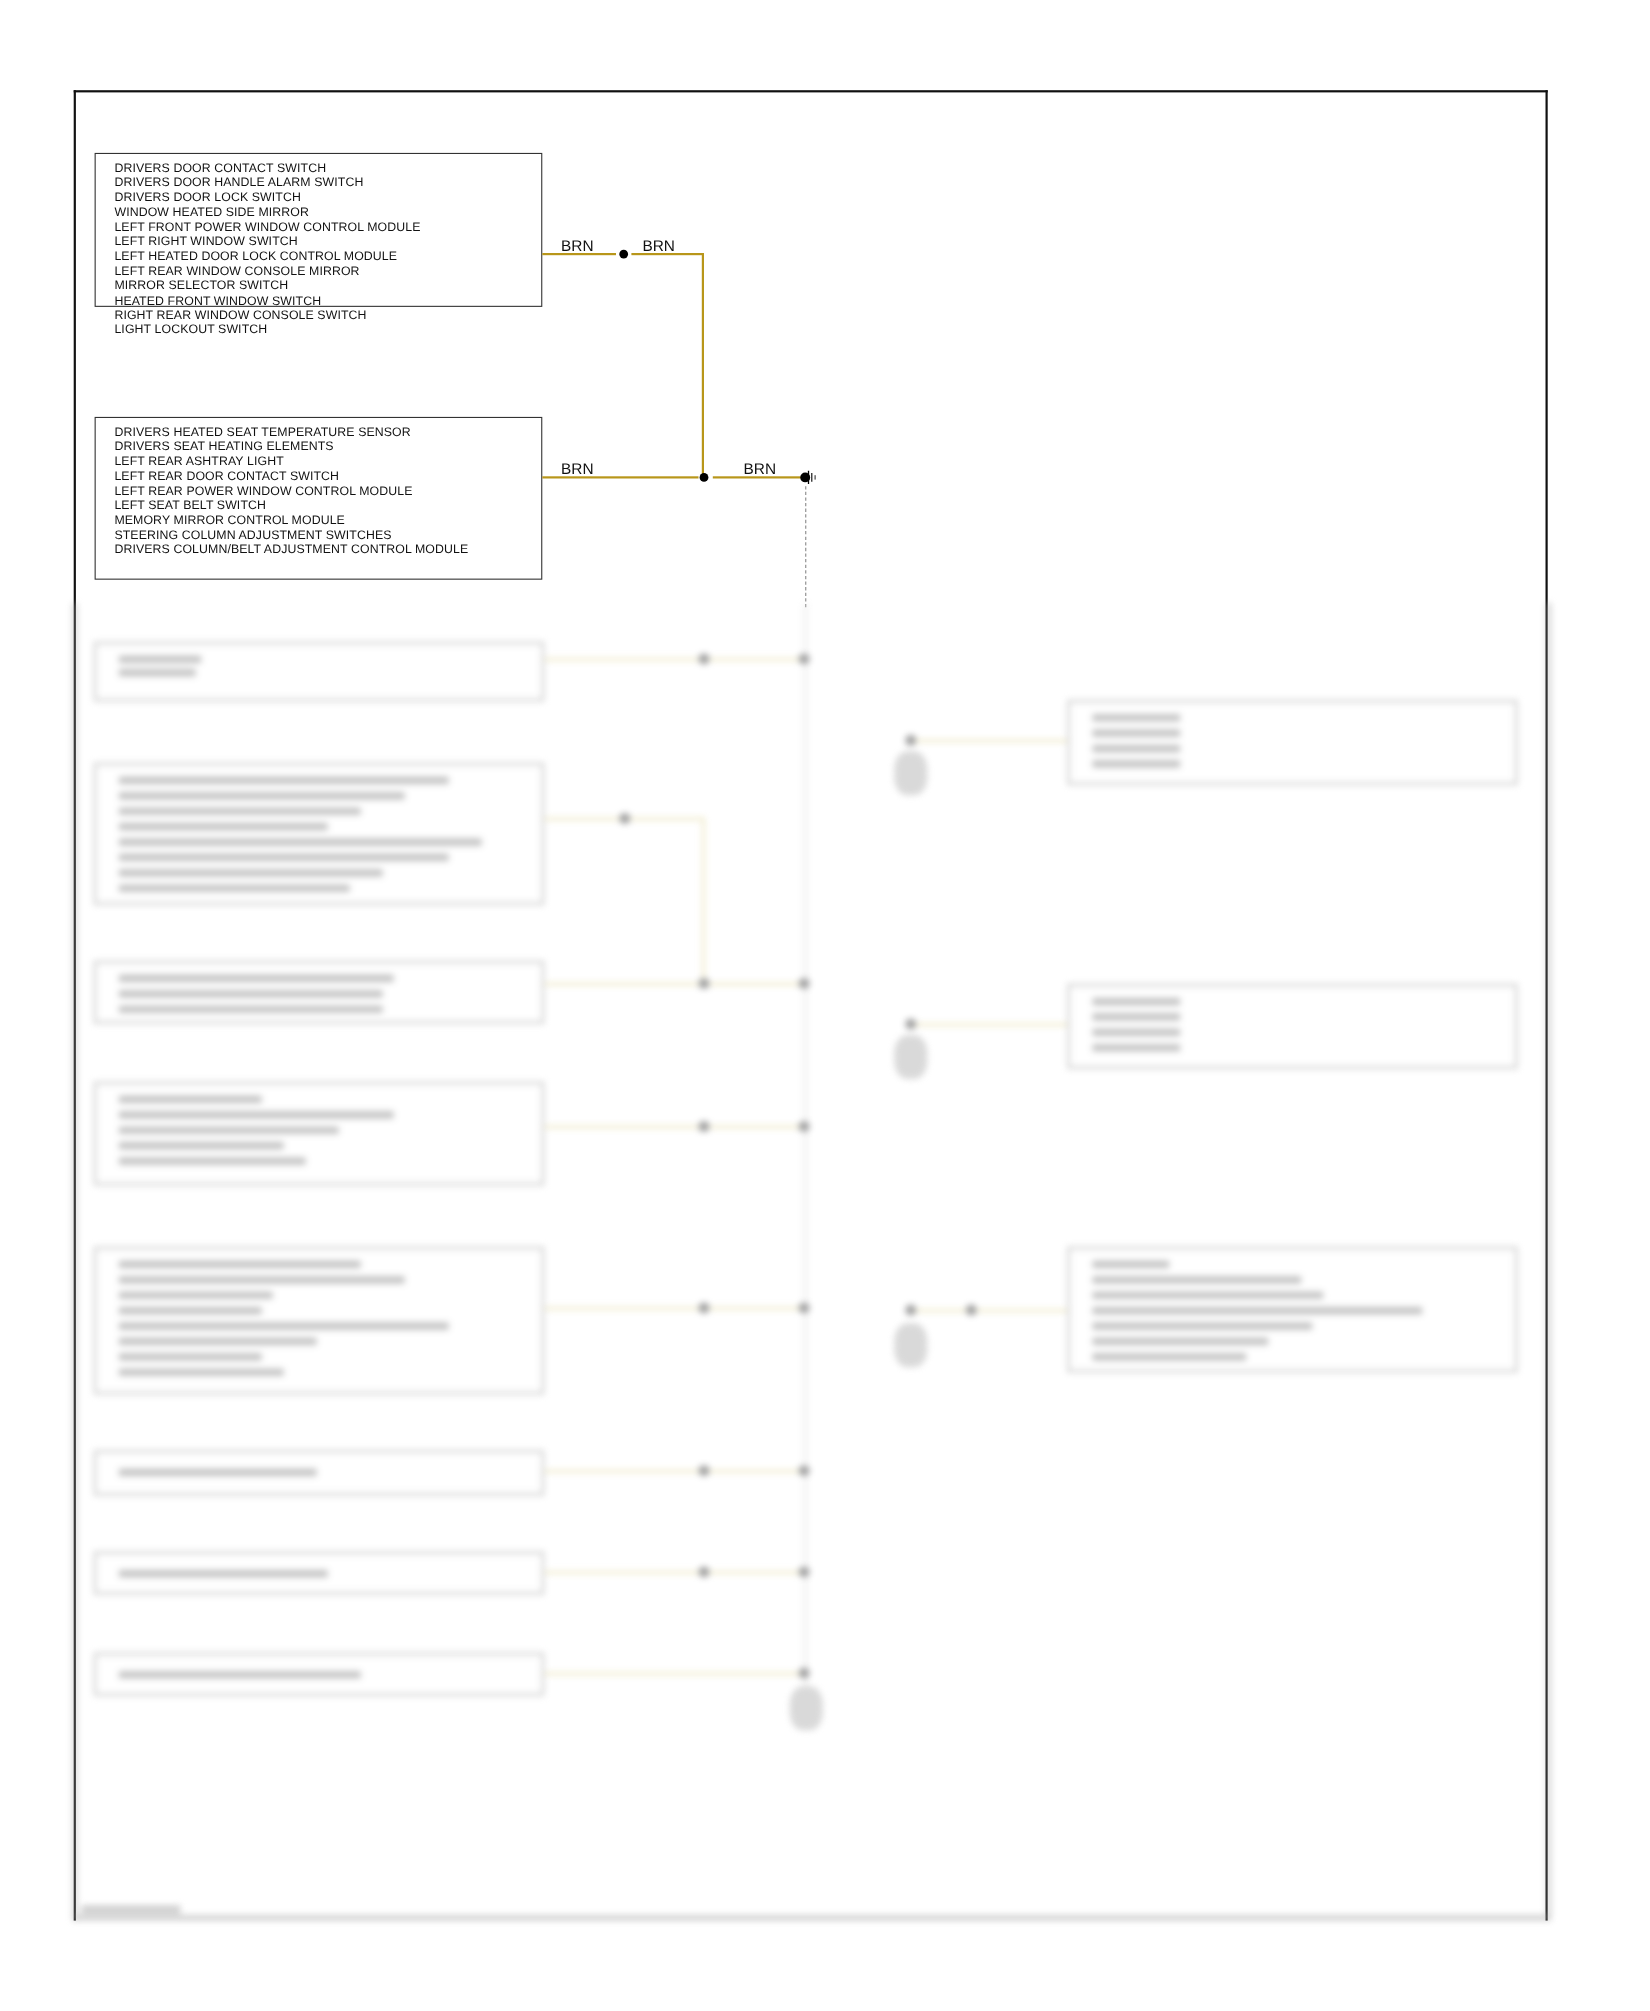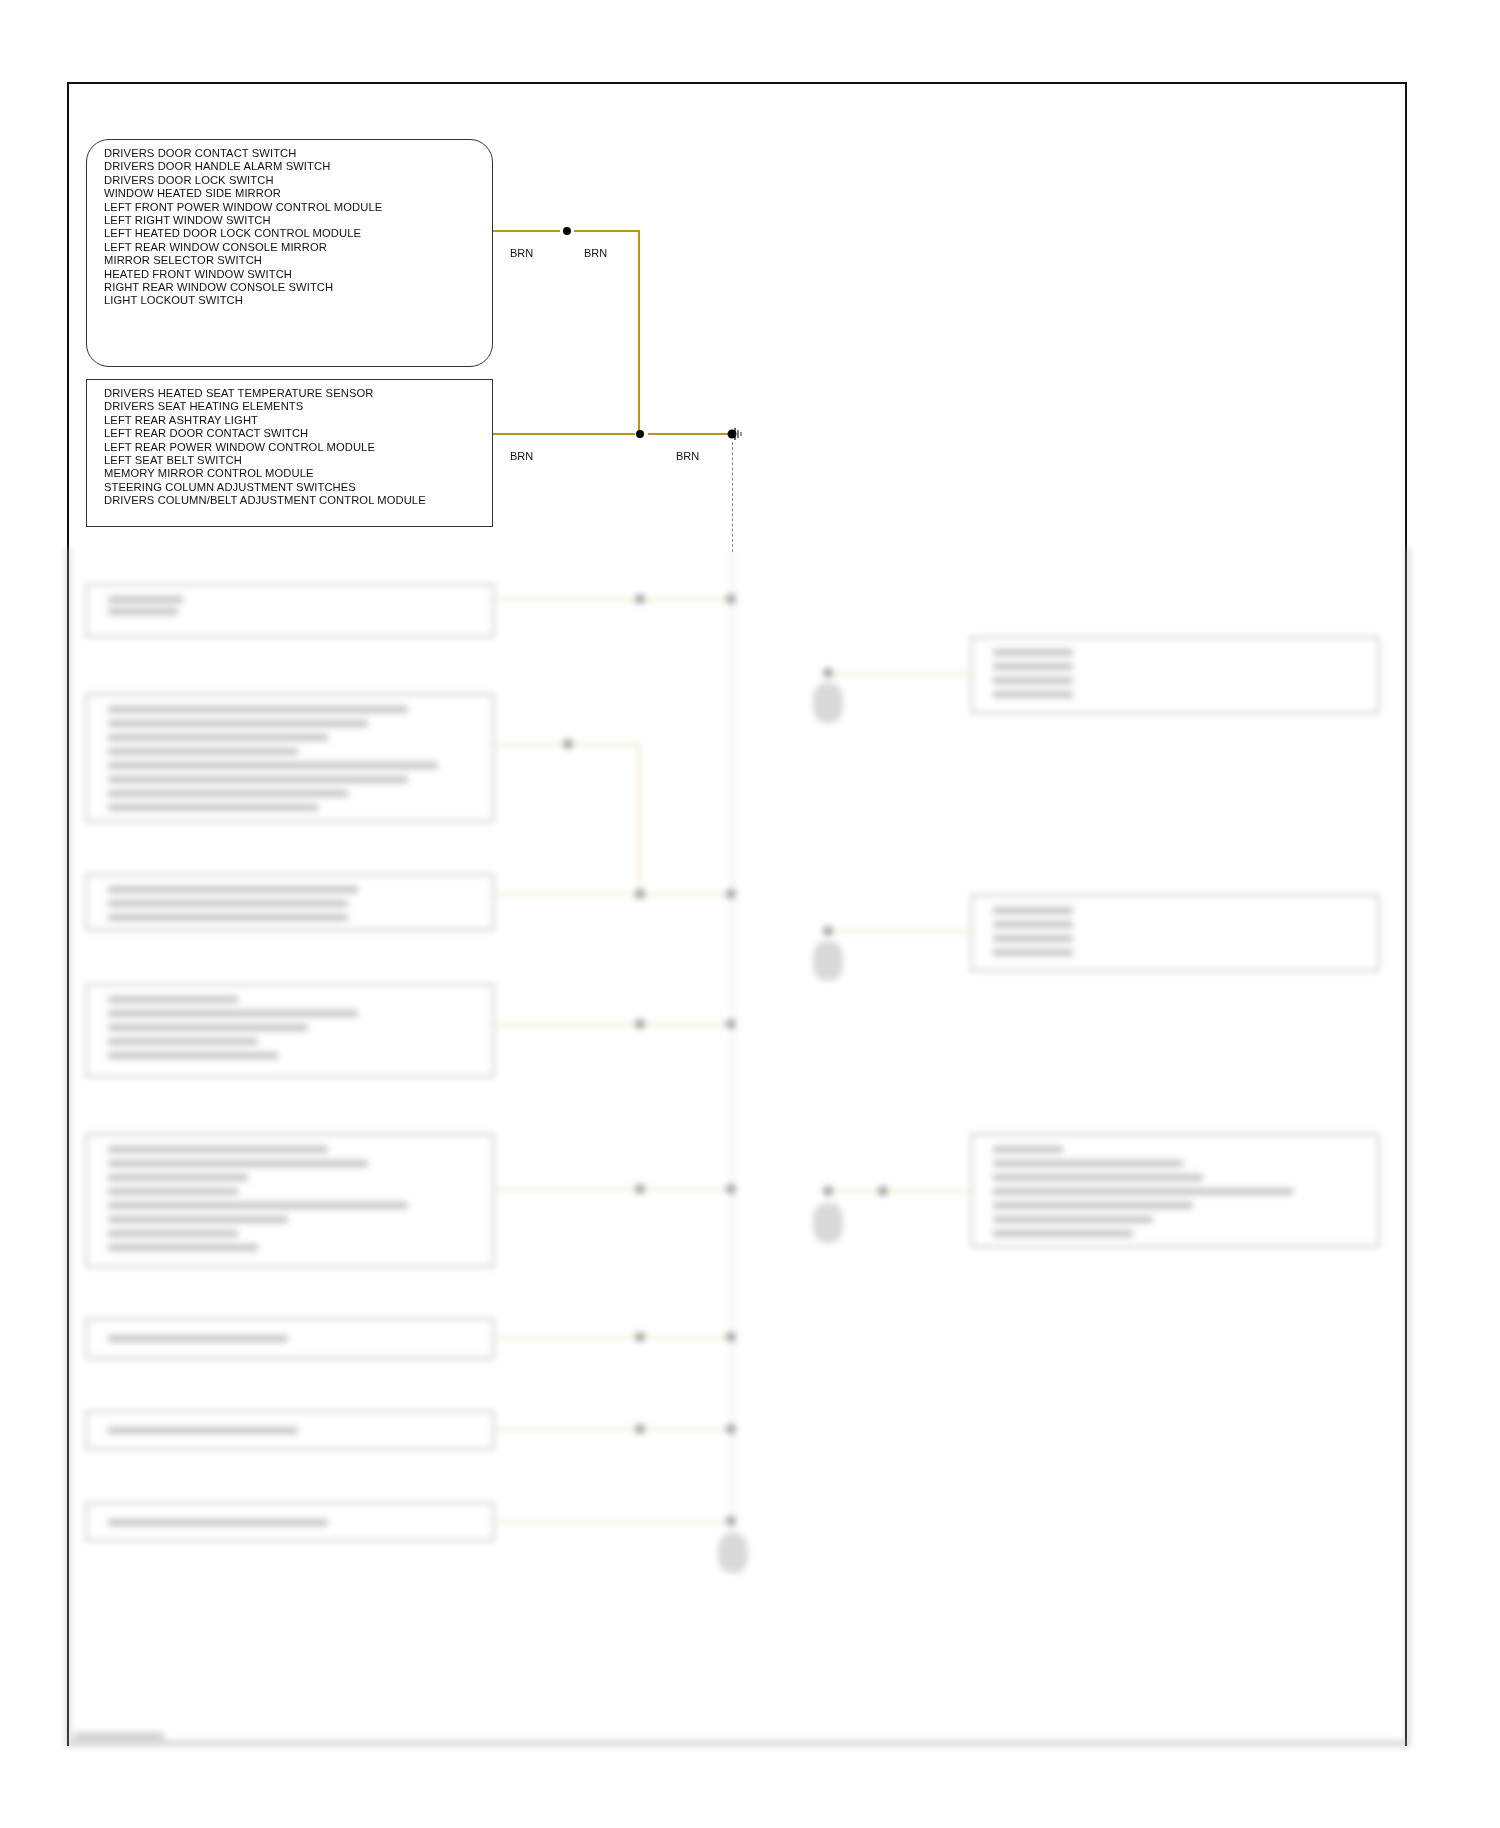--- a/index.html
+++ b/index.html
@@ -1,41 +1,41 @@
 <!DOCTYPE html>
 <html><head>
 <meta charset="utf-8">
 <style>
   html,body{margin:0;padding:0;background:#ffffff;}
   body{width:1500px;height:1828px;position:relative;overflow:hidden;font-family:"Liberation Sans",sans-serif;}
   .frame{position:absolute;left:67px;top:82px;width:1340px;height:1664px;border:2px solid #111;border-bottom:none;box-sizing:border-box;}
   .box{position:absolute;border:1px solid #333;background:#fff;box-sizing:border-box;padding:7px 0 0 17px;}
   .box .line{font-size:11.2px;line-height:13.4px;color:#111;white-space:nowrap;letter-spacing:0.1px;}
   .wire{position:absolute;background:#b8961a;}
-  .wlabel{position:absolute;font-size:11px;color:#111;margin-top:32px;}
+  .wlabel{position:absolute;font-size:14px;color:#111;}
   .dot{position:absolute;width:8px;height:8px;border-radius:50%;background:#000;}
   .ground{position:absolute;}
   .dash{position:absolute;width:0;border-left:1px dashed #888;}
   
   .blur-zone{position:absolute;left:60px;top:548px;width:1356px;height:1200px;filter:blur(3px);opacity:0.55;}
   .bbox{position:absolute;border:3px solid #bbb;background:#fff;box-sizing:border-box;}
   .bbar{position:absolute;height:7px;background:#999;border-radius:2px;}
   .bwire{position:absolute;height:3px;background:#e5dca8;}
   .bvwire{position:absolute;width:3px;background:#e5dca8;}
   .bdot{position:absolute;width:10px;height:10px;border-radius:50%;background:#555;}
   .bgnd{position:absolute;width:30px;height:40px;background:#bbb;border-radius:40%;}
   .bframe{position:absolute;left:6px;top:0;width:1344px;height:1198px;border-left:4px solid #aaa;border-right:4px solid #aaa;border-bottom:5px solid #aaa;box-sizing:border-box;}
   .bfoot{position:absolute;left:14px;bottom:8px;width:90px;height:8px;background:#aaa;}
 </style>
 </head>
 <body>
 
 <div class="frame"></div>
 
-<div class="box" style="left:86px;top:139px;width:407px;height:228px;border-radius:23px;">
+<div class="box" style="left:86px;top:139px;width:407px;height:140px;">
   <div class="line">DRIVERS DOOR CONTACT SWITCH</div>
   <div class="line">DRIVERS DOOR HANDLE ALARM SWITCH</div>
   <div class="line">DRIVERS DOOR LOCK SWITCH</div>
   <div class="line">WINDOW HEATED SIDE MIRROR</div>
   <div class="line">LEFT FRONT POWER WINDOW CONTROL MODULE</div>
   <div class="line">LEFT RIGHT WINDOW SWITCH</div>
   <div class="line">LEFT HEATED DOOR LOCK CONTROL MODULE</div>
   <div class="line">LEFT REAR WINDOW CONSOLE MIRROR</div>
   <div class="line">MIRROR SELECTOR SWITCH</div>
   <div class="line">HEATED FRONT WINDOW SWITCH</div>

